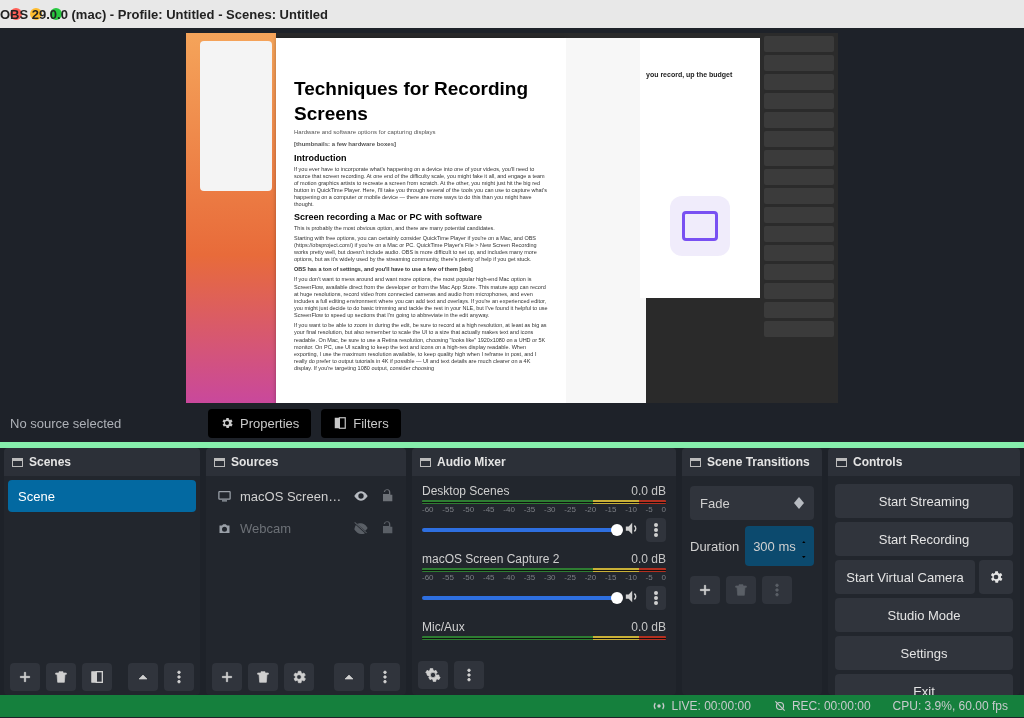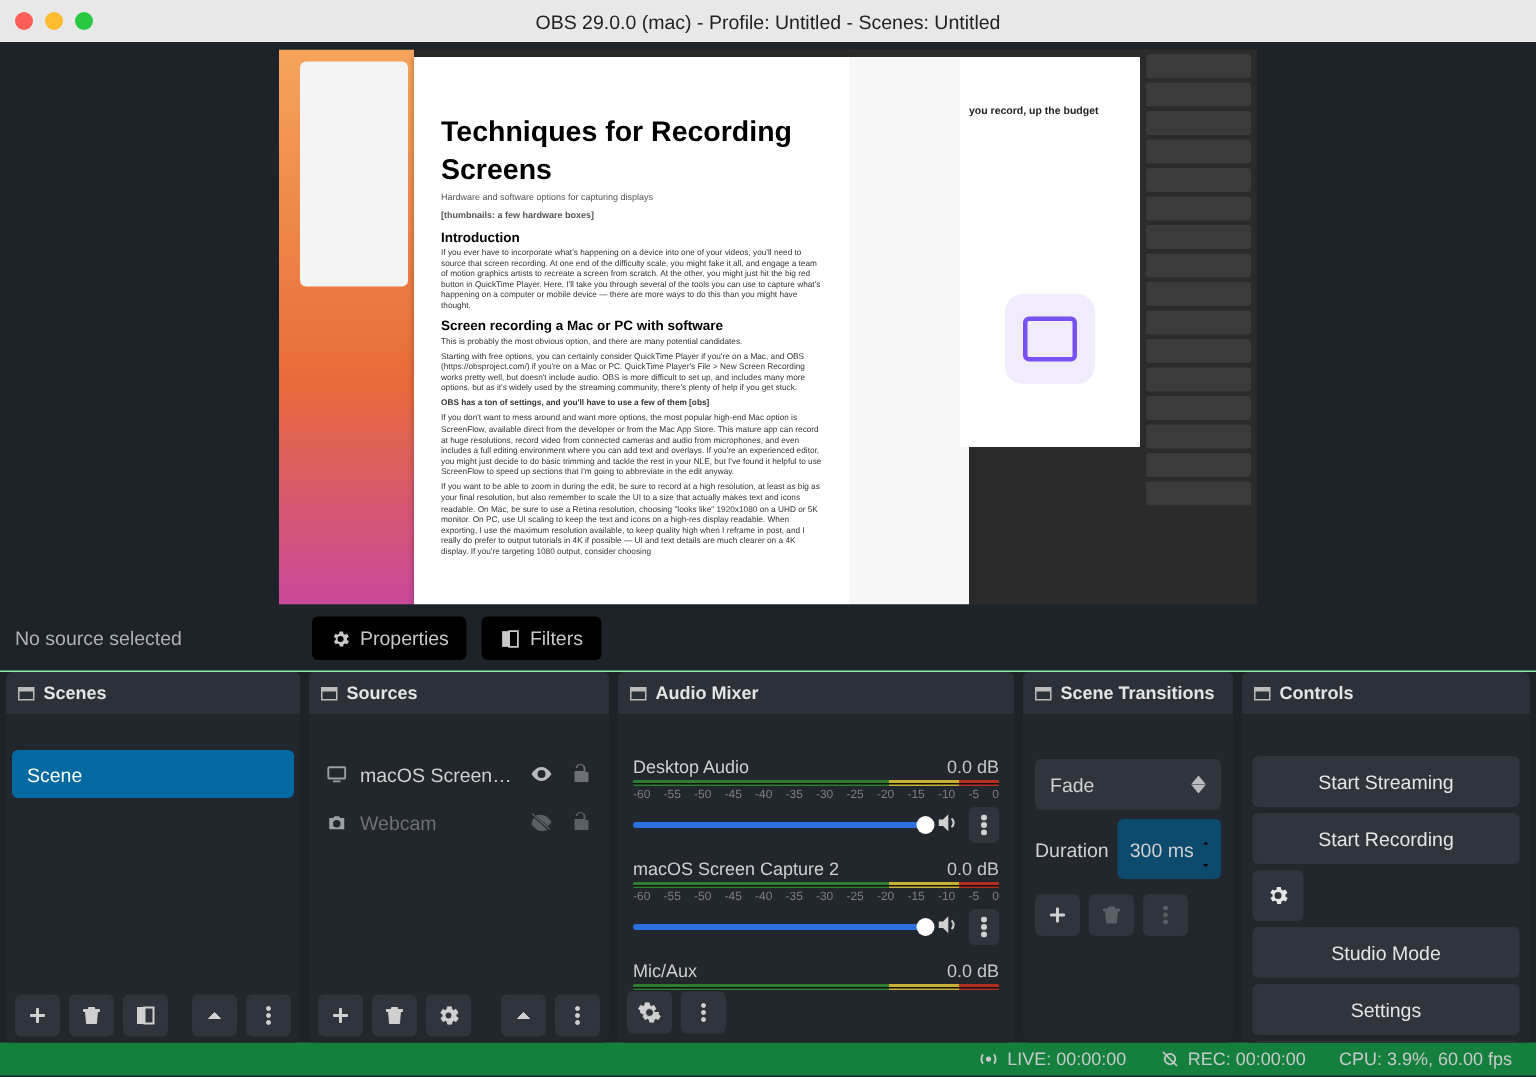--- a/index.html
+++ b/index.html
@@ -5,21 +5,21 @@
   * { box-sizing: border-box; margin: 0; padding: 0; font-family: -apple-system, BlinkMacSystemFont, "Segoe UI", sans-serif; }
   body { width: 1024px; height: 718px; background: #1e2229; color: #d0d0d0; overflow: hidden; font-size: 13px; }
 
   
   .titlebar { height: 28px; background: #e8e8e8; display: flex; align-items: center; padding: 0 10px; position: relative; }
   .traffic { display: flex; gap: 8px; }
   .traffic span { width: 12px; height: 12px; border-radius: 50%; display: inline-block; }
   .t-red   { background: #ff5f57; }
   .t-yel   { background: #febc2e; }
   .t-grn   { background: #28c840; }
-  .title-text { position: absolute; left: 0; right: 0; text-align: center; color: #222; font-weight: 400; font-size: 13px; }
+  .title-text { position: absolute; left: 0; right: 0; color: #222; font-weight: 700; font-size: 13px; }
 
   
   .preview-wrap { height: 376px; background: #1e2229; display: flex; justify-content: center; align-items: center; }
   .preview-canvas {
     width: 652px; height: 370px; background: #2a2a2a; margin-top: 3px;
     position: relative; overflow: hidden;
   }
   .preview-canvas .fake-left {
     position: absolute; left: 0; top: 0; width: 90px; height: 100%;
     background: linear-gradient(180deg, #f5a45a 0%, #e86b3a 60%, #c9489c 100%);
@@ -53,32 +53,32 @@
   .fake-right1 .icon-sq::after {
     content: ""; width: 30px; height: 24px; border: 3px solid #7950f2; border-radius: 4px;
   }
   .preview-canvas .fake-right2 {
     position: absolute; left: 574px; top: 0; width: 78px; height: 370px;
     background: #2b2b2b;
   }
   .fake-right2 .layer { height: 16px; margin: 3px 4px; background: #3b3b3b; border-radius: 2px; }
 
   
-  .ctx-row { height: 44px; padding: 0 10px; display: flex; align-items: center; gap: 10px; border-bottom: 1px solid #86efac; }
+  .ctx-row { height: 44px; padding: 0 10px; display: flex; align-items: center; gap: 10px; border-bottom: 6px solid #86efac; }
   .ctx-label { flex: 0 0 188px; color: #aeb2b8; font-size: 13px; }
   .pill-btn {
     background: #000000; border: none; color: #c9c9c9; border-radius: 4px;
     padding: 7px 12px; display: inline-flex; align-items: center; gap: 6px; font-size: 13px;
     cursor: pointer;
   }
   .pill-btn svg { width: 14px; height: 14px; fill: #c9c9c9; }
 
   
   .docks { display: flex; height: 247px; gap: 6px; padding: 0 4px; }
-  .dock { background: #22262d; border-radius: 4px; display: flex; flex-direction: column; overflow: hidden; gap: 20px; }
+  .dock { background: #22262d; border-radius: 4px; display: flex; flex-direction: column; overflow: hidden; }
   .dock-scenes  { width: 196px; }
   .dock-sources { width: 200px; }
   .dock-mixer   { width: 264px; }
   .dock-trans   { width: 140px; }
   .dock-controls{ flex: 1; }
 
   .dock-header {
     height: 28px; background: #2c3038; display: flex; align-items: center; gap: 6px;
     padding: 0 8px; font-size: 12px; color: #e4e4e4; font-weight: 600;
   }
@@ -371,21 +371,21 @@
 
   <div class="dock dock-mixer">
     <div class="dock-header">
       <span class="win-icon"></span>
       <span>Audio Mixer</span>
     </div>
     <div class="dock-body" style="padding-bottom:36px">
 
       <div class="mixer-item">
         <div class="mixer-head">
-          <span>Desktop Audio</span>
+          <span>Desktop Scenes</span>
           <span class="db">0.0 dB</span>
         </div>
         <div class="meter"></div>
         <div class="ticks">
           <span>-60</span>
             <span>-55</span>
             <span>-50</span>
             <span>-45</span>
             <span>-40</span>
             <span>-35</span>
@@ -535,20 +535,21 @@
 
   <div class="dock dock-controls">
     <div class="dock-header">
       <span class="win-icon"></span>
       <span>Controls</span>
     </div>
     <div class="dock-body">
       <button class="ctrl-btn">Start Streaming</button>
       <button class="ctrl-btn">Start Recording</button>
       <div class="ctrl-row">
+        <button class="ctrl-btn">Start Virtual Camera</button>
         <button class="gear2">
           <svg viewBox="0 0 24 24">
               <path d="M19.4 13a7.5 7.5 0 0 0 0-2l2.1-1.6-2-3.4-2.5 1a7.3 7.3 0 0 0-1.7-1l-.4-2.6h-4l-.4 2.6a7.3 7.3 0 0 0-1.7 1l-2.5-1-2 3.4L6.6 11a7.5 7.5 0 0 0 0 2l-2.1 1.6 2 3.4 2.5-1a7.3 7.3 0 0 0 1.7 1l.4 2.6h4l.4-2.6a7.3 7.3 0 0 0 1.7-1l2.5 1 2-3.4ZM12 15.5A3.5 3.5 0 1 1 15.5 12 3.5 3.5 0 0 1 12 15.5Z"></path>
             </svg>
         </button>
       </div>
       <button class="ctrl-btn">Studio Mode</button>
       <button class="ctrl-btn">Settings</button>
       <button class="ctrl-btn">Exit</button>
     </div>

